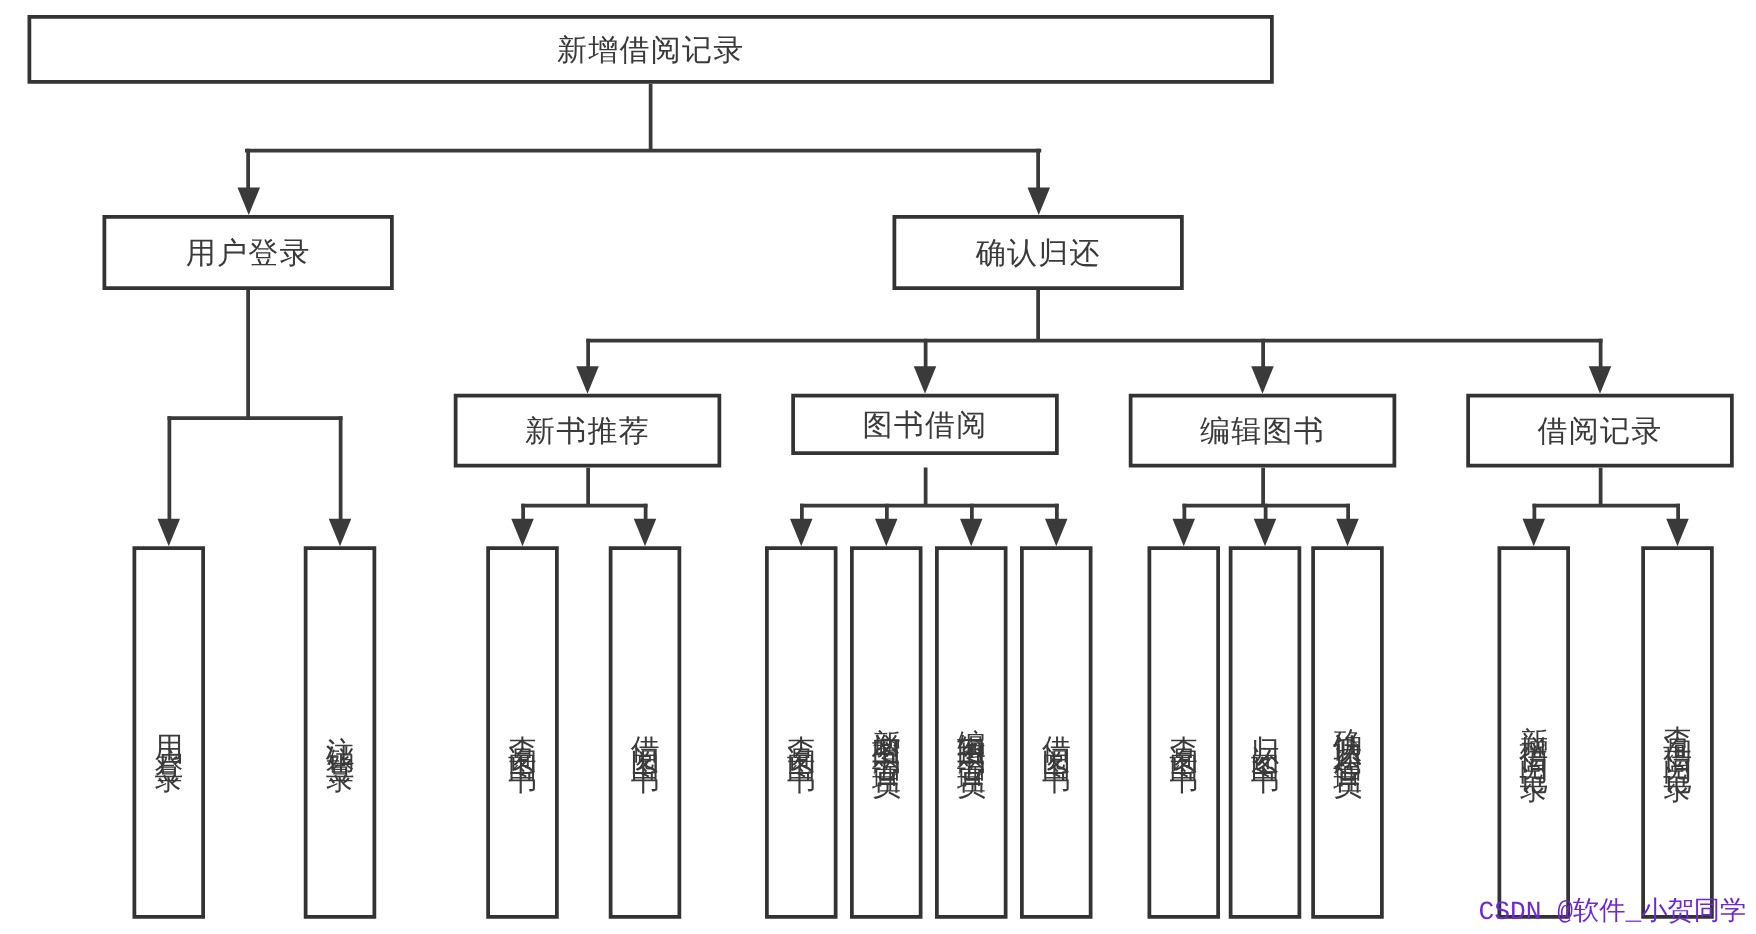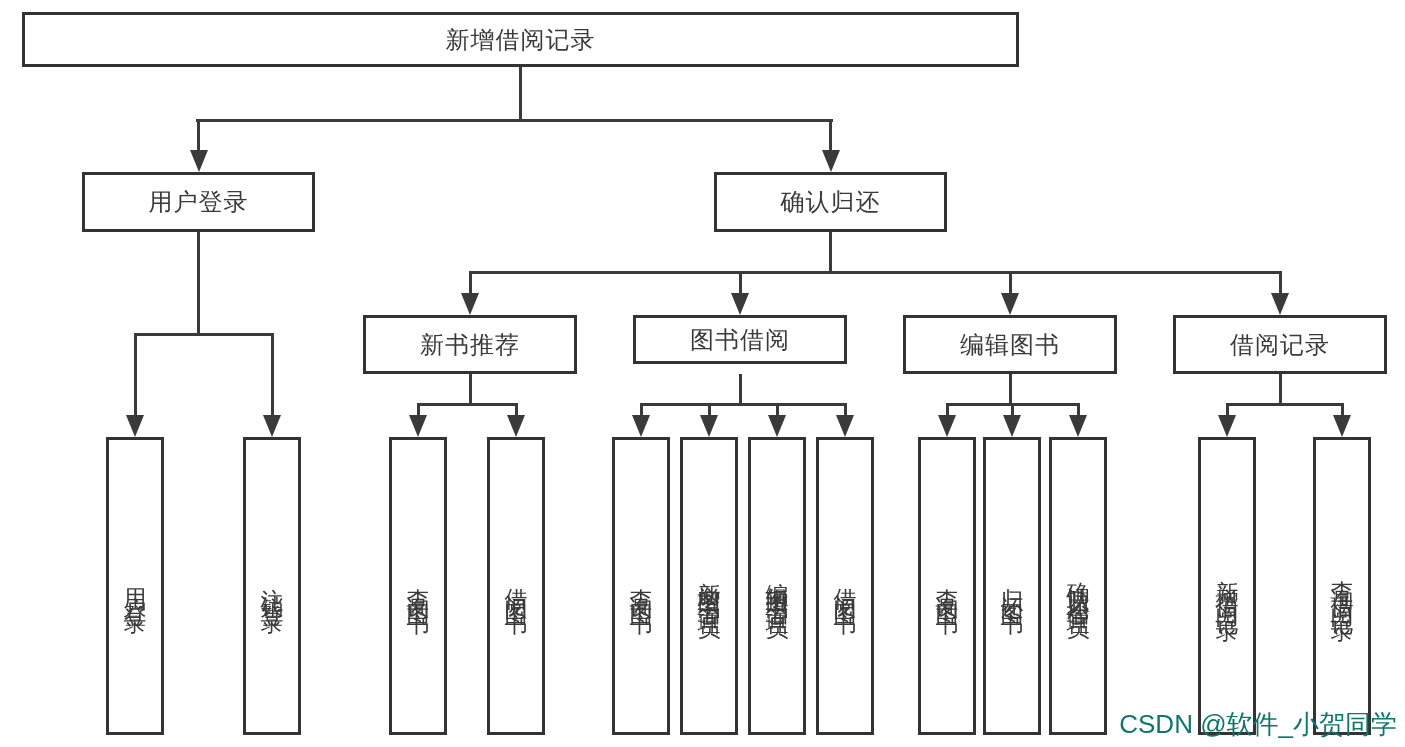--- a/index.html
+++ b/index.html
@@ -37,24 +37,25 @@
     width: 0; height: 0;
     border-left: 9px solid transparent;
     border-right: 9px solid transparent;
     border-top: 22px solid #3a3a3a;
     z-index: 1;
   }
   .watermark {
     position: absolute;
     right: 8px;
     bottom: 5px;
-    font-size: 26px;
-    color: #0f766e;
+    font-size: 21px;
+    color: #6d28d9;
     z-index: 3;
     white-space: nowrap;
+    font-family: Liberation Mono, monospace;
   }
 </style>
 </head>
 <body>
 
 <div class="canvas">
 
   <div class="box hbox" style="left:22px; top:12px; width:997px; height:55px;">
     <span>新增借阅记录</span>
   </div>

